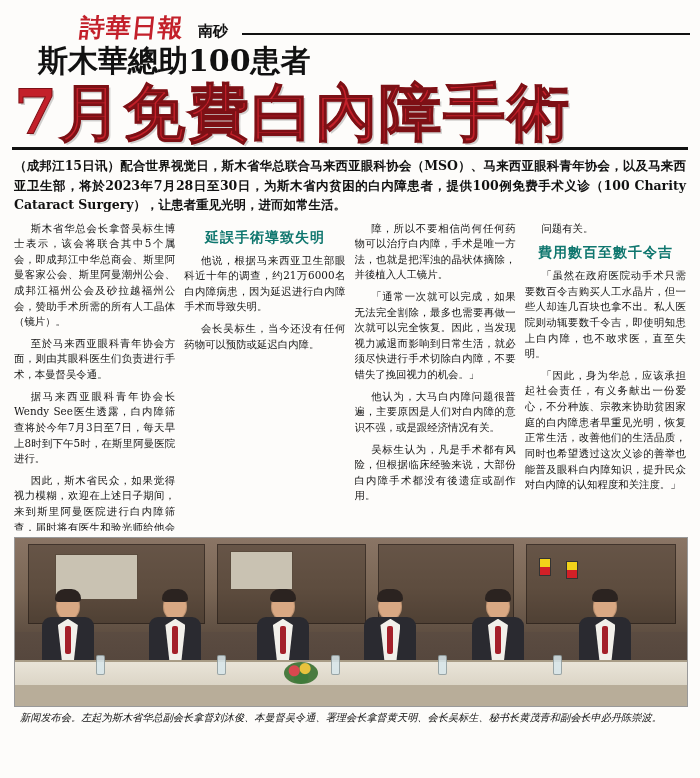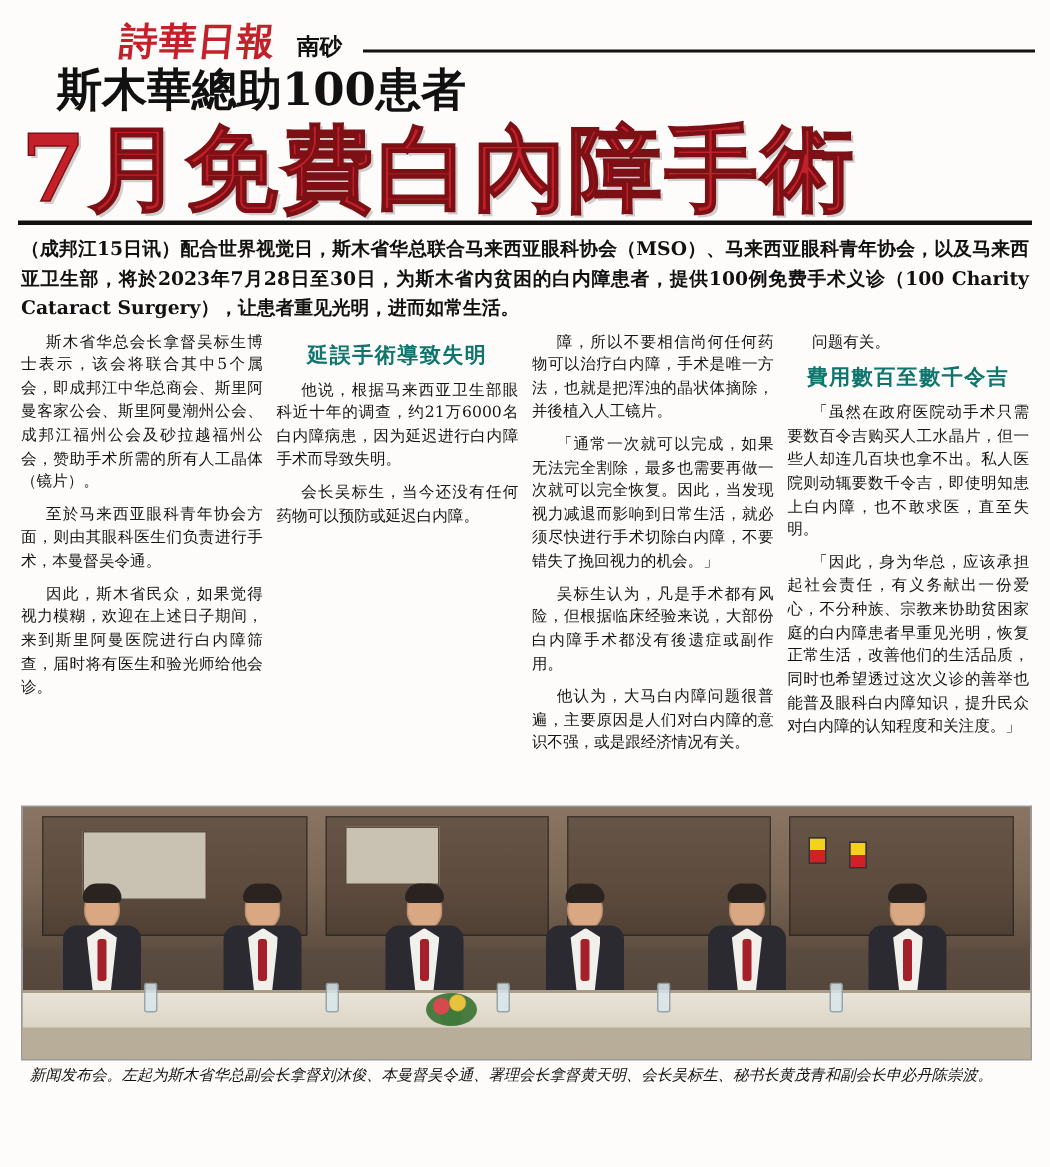--- a/index.html
+++ b/index.html
@@ -272,32 +272,33 @@
     <div class="headline">7月免費白內障手術</div>
   </div>
   <div class="rule-thick"></div>
 
   <div class="lead">（成邦江15日讯）配合世界视觉日，斯木省华总联合马来西亚眼科协会（MSO）、马来西亚眼科青年协会，以及马来西亚卫生部，将於2023年7月28日至30日，为斯木省内贫困的白内障患者，提供100例免费手术义诊（100 Charity Cataract Surgery），让患者重见光明，进而如常生活。</div>
 
   <div class="columns">
     <div class="col" id="col-0">
         <p>斯木省华总会长拿督吴标生博士表示，该会将联合其中5个属会，即成邦江中华总商会、斯里阿曼客家公会、斯里阿曼潮州公会、成邦江福州公会及砂拉越福州公会，赞助手术所需的所有人工晶体（镜片）。</p>
         <p>至於马来西亚眼科青年协会方面，则由其眼科医生们负责进行手术，本曼督吴令通。</p>
+        <p>据马来西亚眼科青年协会长Wendy See医生透露，白内障筛查将於今年7月3日至7日，每天早上8时到下午5时，在斯里阿曼医院进行。</p>
         <p>因此，斯木省民众，如果觉得视力模糊，欢迎在上述日子期间，来到斯里阿曼医院进行白内障筛查，届时将有医生和验光师给他会诊。</p>
       </div>
     <div class="col" id="col-1">
         <div class="subhead">延誤手術導致失明</div>
         <p>他说，根据马来西亚卫生部眼科近十年的调查，约21万6000名白内障病患，因为延迟进行白内障手术而导致失明。</p>
         <p>会长吴标生，当今还没有任何药物可以预防或延迟白内障。</p>
       </div>
     <div class="col" id="col-2">
         <p>障，所以不要相信尚何任何药物可以治疗白内障，手术是唯一方法，也就是把浑浊的晶状体摘除，并後植入人工镜片。</p>
         <p>「通常一次就可以完成，如果无法完全割除，最多也需要再做一次就可以完全恢复。因此，当发现视力减退而影响到日常生活，就必须尽快进行手术切除白内障，不要错失了挽回视力的机会。」</p>
+        <p>他认为，大马白内障问题很普遍，主要原因是人们对白内障的意识不强，或是跟经济情况有关。</p>
         <p>吴标生认为，凡是手术都有风险，但根据临床经验来说，大部份白内障手术都没有後遗症或副作用。</p>
-        <p>他认为，大马白内障问题很普遍，主要原因是人们对白内障的意识不强，或是跟经济情况有关。</p>
       </div>
     <div class="col" id="col-3">
         <p>问题有关。</p>
         <div class="subhead">費用數百至數千令吉</div>
         <p>「虽然在政府医院动手术只需要数百令吉购买人工水晶片，但一些人却连几百块也拿不出。私人医院则动辄要数千令吉，即使明知患上白内障，也不敢求医，直至失明。</p>
         <p>「因此，身为华总，应该承担起社会责任，有义务献出一份爱心，不分种族、宗教来协助贫困家庭的白内障患者早重见光明，恢复正常生活，改善他们的生活品质，同时也希望透过这次义诊的善举也能普及眼科白内障知识，提升民众对白内障的认知程度和关注度。」</p>
       </div>
   </div>
 
   <div class="photo-block">

